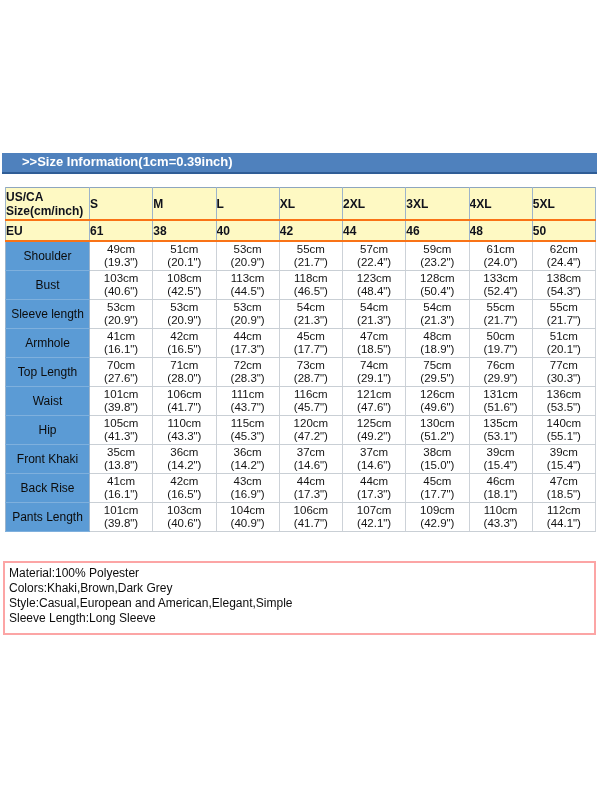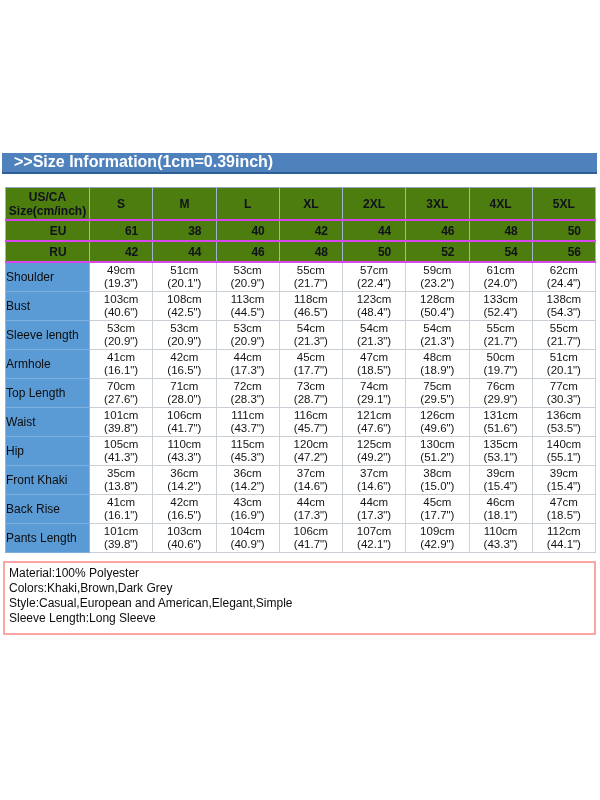--- a/index.html
+++ b/index.html
@@ -2,37 +2,37 @@
 <html><head>
 <meta charset="utf-8">
 <style>
   html,body{margin:0;padding:0;background:#ffffff;}
   .page{position:relative;width:600px;height:800px;background:#ffffff;overflow:hidden;
         font-family:"Liberation Sans",sans-serif;}
 
   
   .banner{position:absolute;top:153px;left:2px;right:3px;background:#4f81bd;
           border-bottom:2px solid #2f5d96;color:#ffffff;font-weight:bold;
-          font-size:16px;line-height:14px;padding:2px 4px 3px 12px;}
+          font-size:13px;line-height:14px;padding:2px 4px 3px 20px;}
   .banner div{white-space:nowrap;}
 
   
   .table-wrap{position:absolute;top:187px;left:5px;}
   table.size-chart{border-collapse:collapse;table-layout:fixed;width:590px;
                    border:1px solid #8ea6bf;}
   table.size-chart td{overflow:hidden;padding:0;}
 
   tr.size-header-row td{height:31px;}
-  td.hdr{background:#4d7c0f;text-align:center;font-weight:bold;font-size:12px;
+  td.hdr{background:#fef9c3;font-weight:bold;font-size:12px;
          color:#10121c;border-right:1px solid #9db4cb;border-left:1px solid #9db4cb;
-         border-bottom:2px solid #d946ef;vertical-align:middle;}
+         border-bottom:2px solid #f97316;vertical-align:middle;}
   td.corner{font-size:12px;line-height:14px;}
-  tr.region-row td{height:19px;padding-left:21px;}
-
-  td.mlabel{background:#5b9bd5;color:#0c0c0c;font-size:12px;text-align:left;
+  tr.region-row td{height:19px;}
+
+  td.mlabel{background:#5b9bd5;color:#0c0c0c;font-size:12px;text-align:center;
             padding-left:4px;vertical-align:middle;
             border-right:1px solid #9db4cb;border-left:1px solid #9db4cb;
             border-bottom:1px solid #7fb0dd;}
   td.mcell{background:#ffffff;text-align:center;font-size:11.5px;line-height:13px;
            color:#141414;height:28px;vertical-align:middle;
            border-right:1px solid #cdd2d8;border-left:1px solid #cdd2d8;
            border-bottom:1px solid #c9cfd5;}
 
   
   .details{position:absolute;top:561px;left:3px;right:4px;background:#ffffff;
@@ -74,31 +74,20 @@
             <td class="hdr">EU</td>
             <td class="hdr">61</td>
             <td class="hdr">38</td>
             <td class="hdr">40</td>
             <td class="hdr">42</td>
             <td class="hdr">44</td>
             <td class="hdr">46</td>
             <td class="hdr">48</td>
             <td class="hdr">50</td>
           </tr>
-          <tr class="region-row">
-            <td class="hdr">RU</td>
-            <td class="hdr">42</td>
-            <td class="hdr">44</td>
-            <td class="hdr">46</td>
-            <td class="hdr">48</td>
-            <td class="hdr">50</td>
-            <td class="hdr">52</td>
-            <td class="hdr">54</td>
-            <td class="hdr">56</td>
-          </tr>
           <tr class="measurement-row">
             <td class="mlabel">Shoulder</td>
             <td class="mcell">
               <div>49cm</div>
               <div>(19.3")</div>
             </td>
             <td class="mcell">
               <div>51cm</div>
               <div>(20.1")</div>
             </td>

